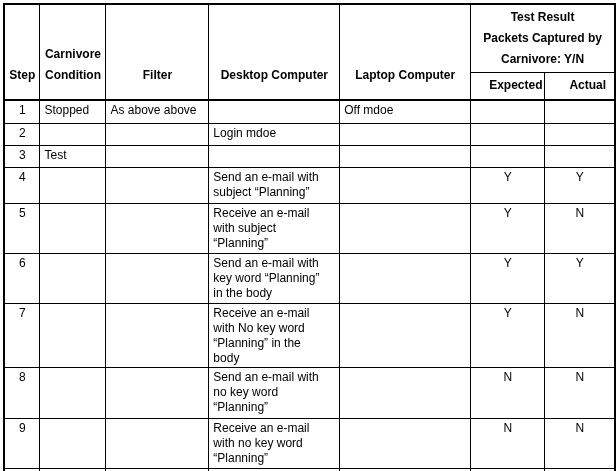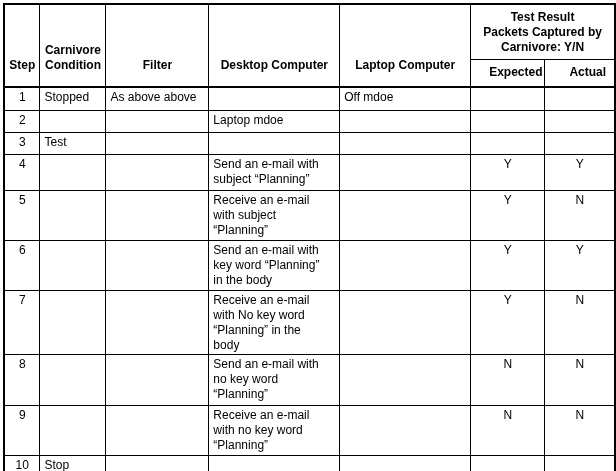--- a/index.html
+++ b/index.html
@@ -25,21 +25,21 @@
   .test-table td {
     border: 1px solid #000;
     font-size: 12px;
     color: #000;
     overflow: hidden;
     white-space: pre-line;
   }
   
   .test-table thead th {
     font-weight: bold;
-    line-height: 15px;
+    line-height: 21px;
     text-align: center;
   }
   .test-table thead tr.main th.colhead {
     vertical-align: bottom;
     padding: 2px 1px 13px 1px;
     border-bottom: 2px solid #000; 
   }
   .test-table thead th.testresult {
     height: 50px;
     vertical-align: middle;
@@ -102,21 +102,21 @@
         <td>As above above</td>
         <td></td>
         <td>Off mdoe</td>
         <td class="center"></td>
         <td class="center"></td>
       </tr>
       <tr style="height:22px">
         <td class="center">2</td>
         <td></td>
         <td></td>
-        <td>Laptop mdoe</td>
+        <td>Login mdoe</td>
         <td></td>
         <td class="center"></td>
         <td class="center"></td>
       </tr>
       <tr style="height:22px">
         <td class="center">3</td>
         <td>Test</td>
         <td></td>
         <td></td>
         <td></td>

